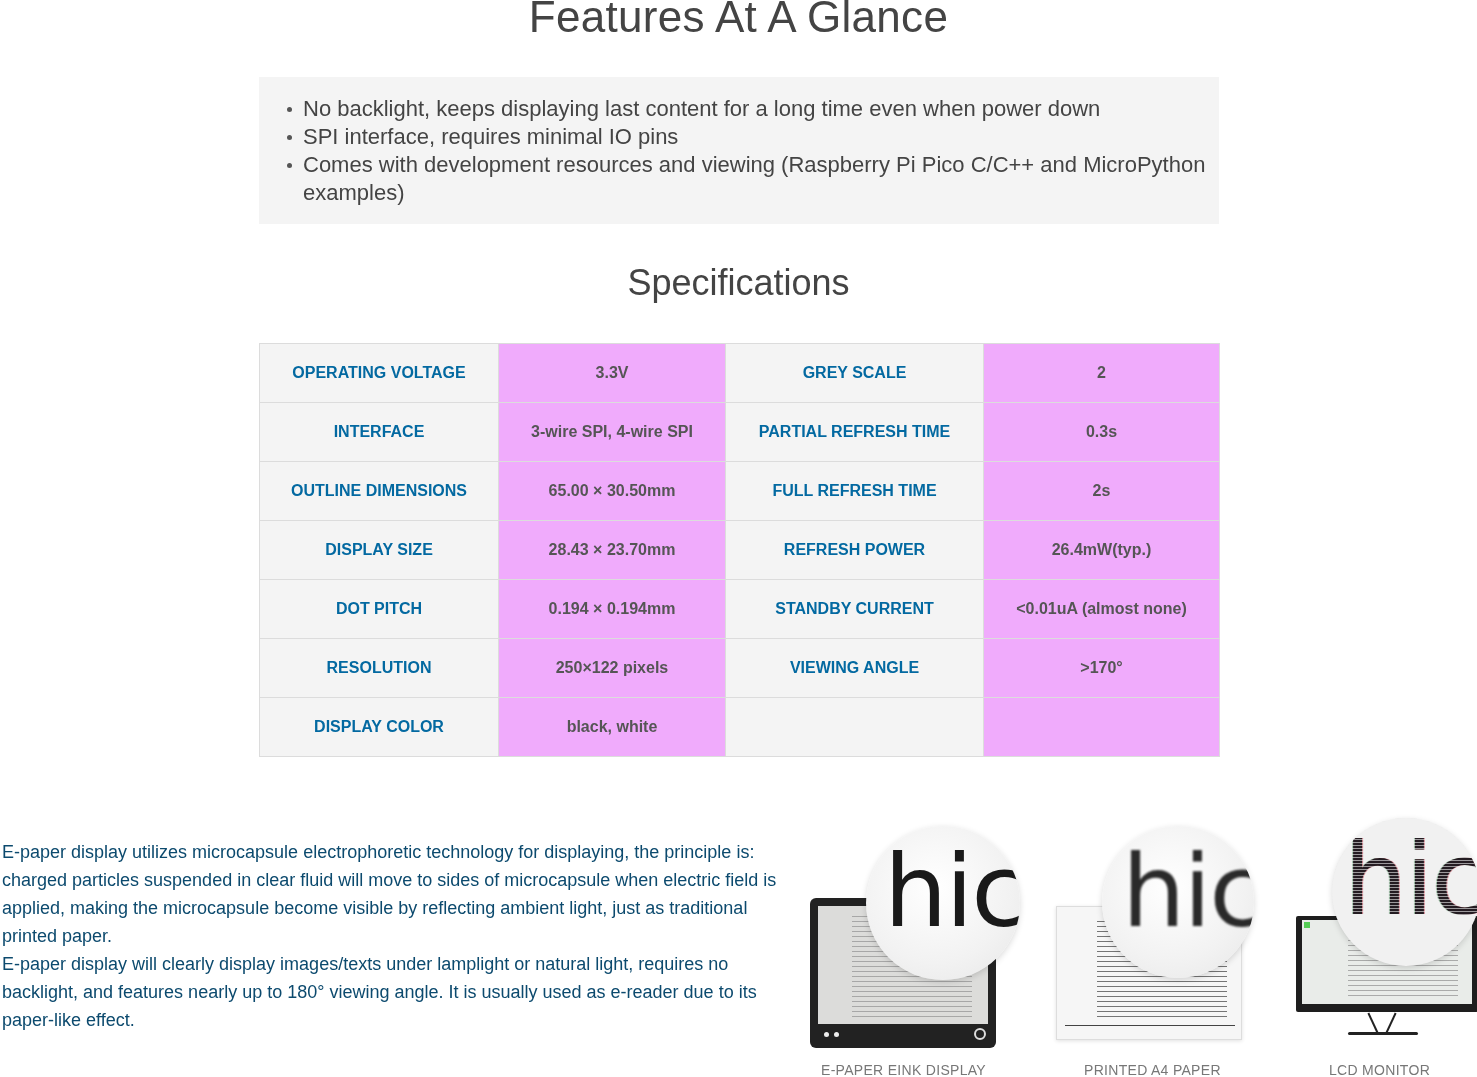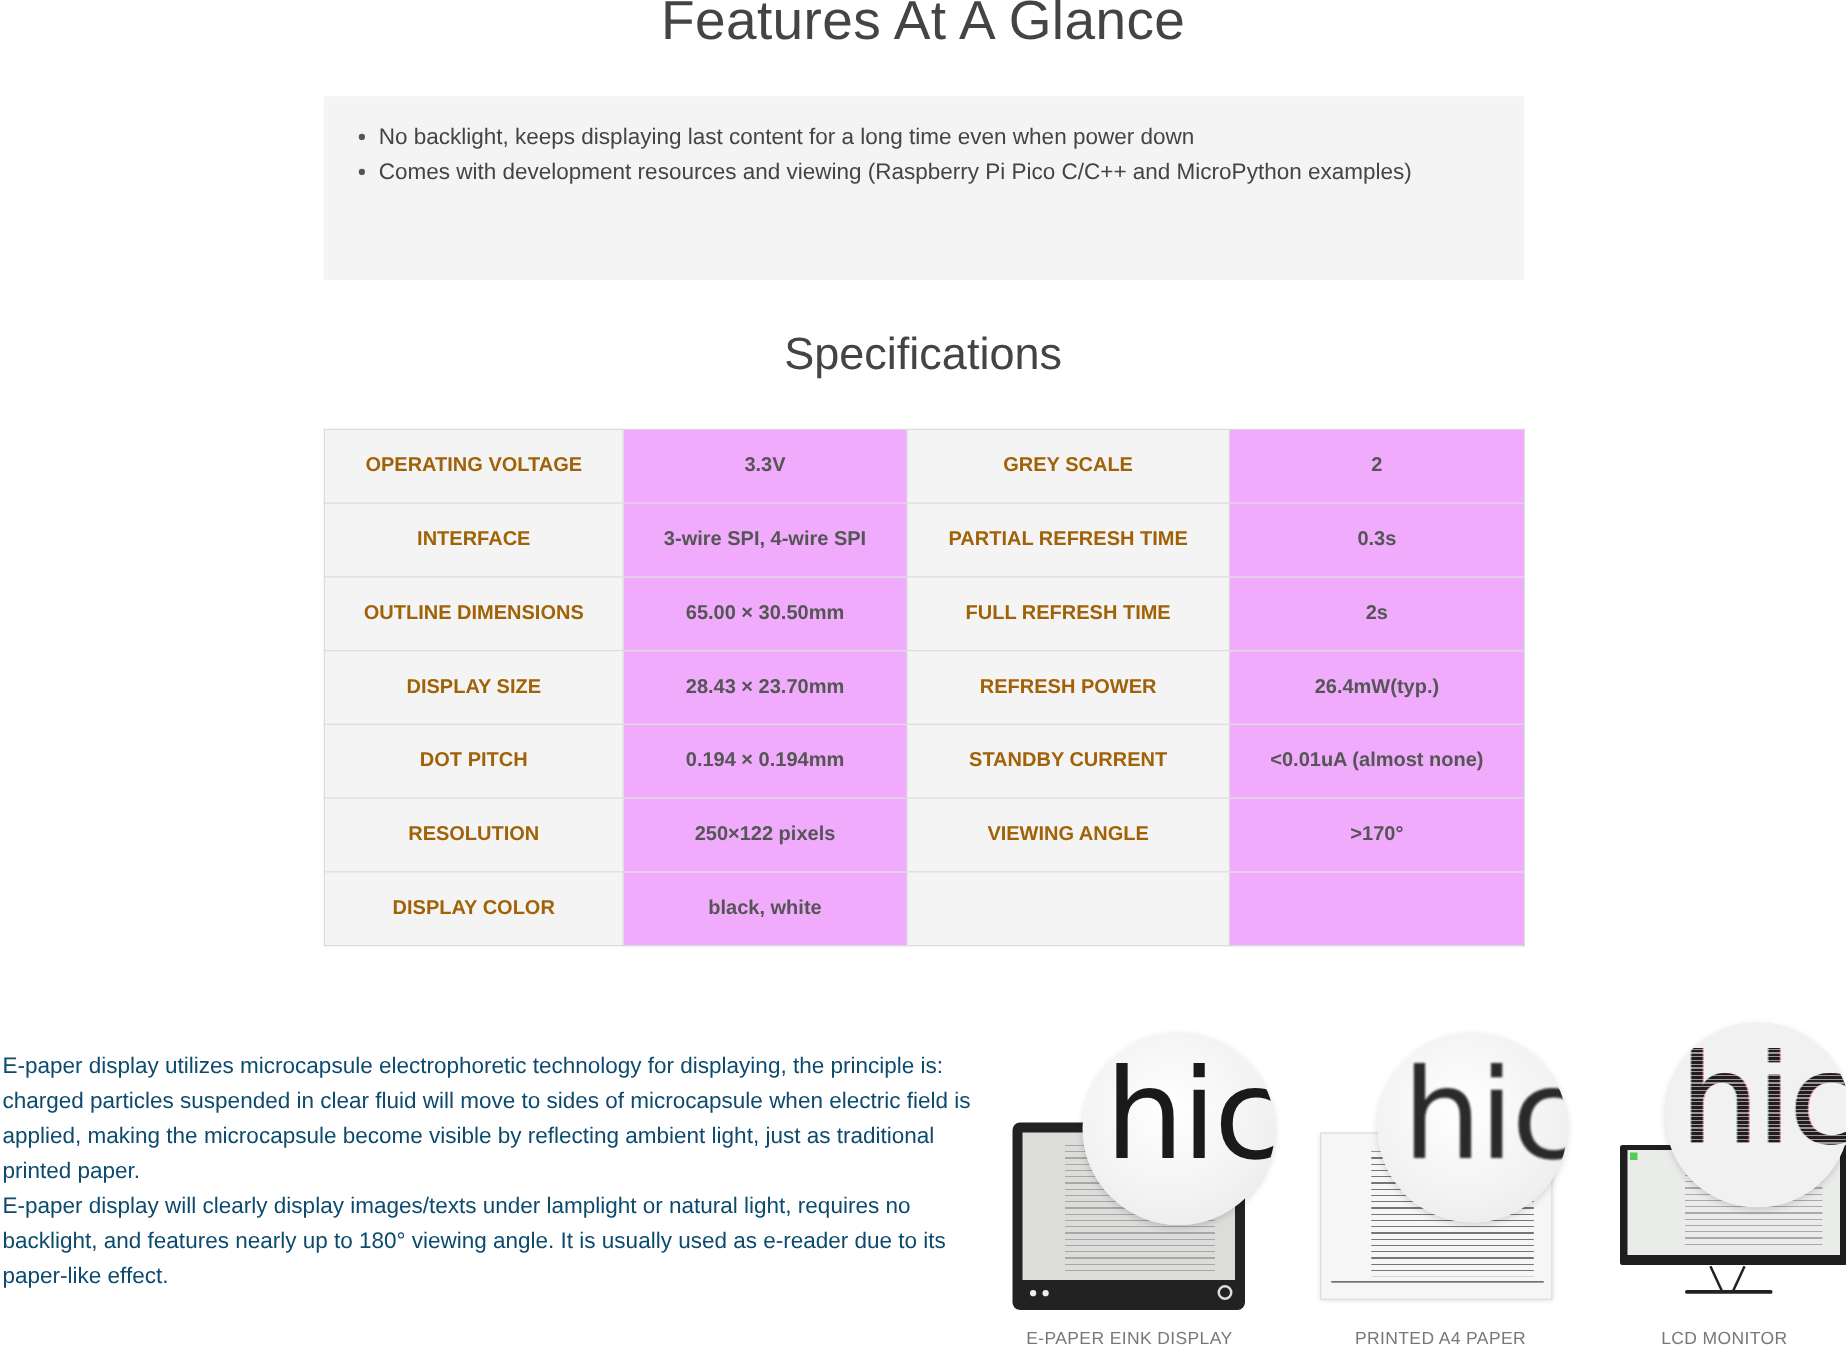--- a/index.html
+++ b/index.html
@@ -12,35 +12,35 @@
   }
   #features-title { top: -8px; font-size: 44px; letter-spacing: 0.3px; }
   #specs-title { top: 262px; font-size: 36px; }
 
   .features-box {
     position: absolute; left: 259px; top: 77px; width: 960px; height: 147px;
     background: #f4f4f4; padding: 18px 0 0 26px;
   }
   .features-box ul { list-style: none; }
   .features-box li {
-    font-size: 18px; line-height: 28px; color: #444; position: relative; padding-left: 18px;
+    font-size: 22px; line-height: 28px; color: #444; position: relative; padding-left: 18px;
   }
   .features-box li .bullet {
     position: absolute; left: 2px; top: 12px; width: 5px; height: 5px; border-radius: 50%; background: #555;
   }
 
   table.specs {
     position: absolute; left: 259px; top: 343px; width: 960px;
     border-collapse: collapse; table-layout: fixed;
   }
   table.specs td {
     height: 59px; border: 1px solid #dcdcdc; text-align: center; vertical-align: middle;
     font-size: 16px;
   }
-  table.specs td.label { background: #f4f4f4; font-weight: 700; color: #a16207; }
+  table.specs td.label { background: #f4f4f4; font-weight: 700; color: #0369a1; }
   table.specs td.value { background: #f0abfc; color: #555; font-weight: 700; }
 
   .desc {
     position: absolute; left: 2px; top: 838px; width: 790px;
     font-size: 18px; line-height: 28px; color: #0c4a6e;
   }
 
   .compare { position: absolute; left: 800px; top: 812px; width: 677px; height: 265px; }
   .cmp-item { position: absolute; }
   .cmp-label {
@@ -67,20 +67,21 @@
   }
 </style>
 </head>
 <body>
 
 <h1 class="h-title" id="features-title">Features At A Glance</h1>
 
 <div class="features-box">
   <ul>
     <li><span class="bullet"></span><span>No backlight, keeps displaying last content for a long time even when power down</span></li>
+    <li><span class="bullet"></span><span>SPI interface, requires minimal IO pins</span></li>
     <li><span class="bullet"></span><span>Comes with development resources and viewing (Raspberry Pi Pico C/C++ and MicroPython examples)</span></li>
   </ul>
 </div>
 
 <h1 class="h-title" id="specs-title">Specifications</h1>
 
 <table class="specs">
   <colgroup>
       <col style="width:239px">
       <col style="width:227px">

